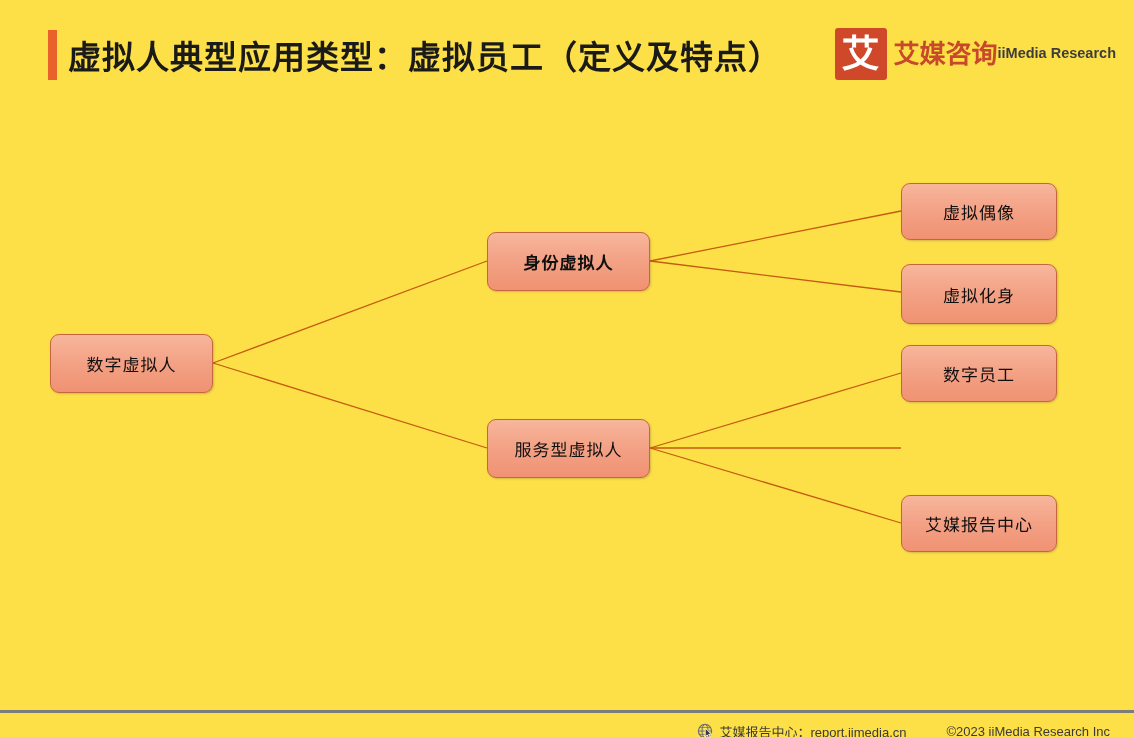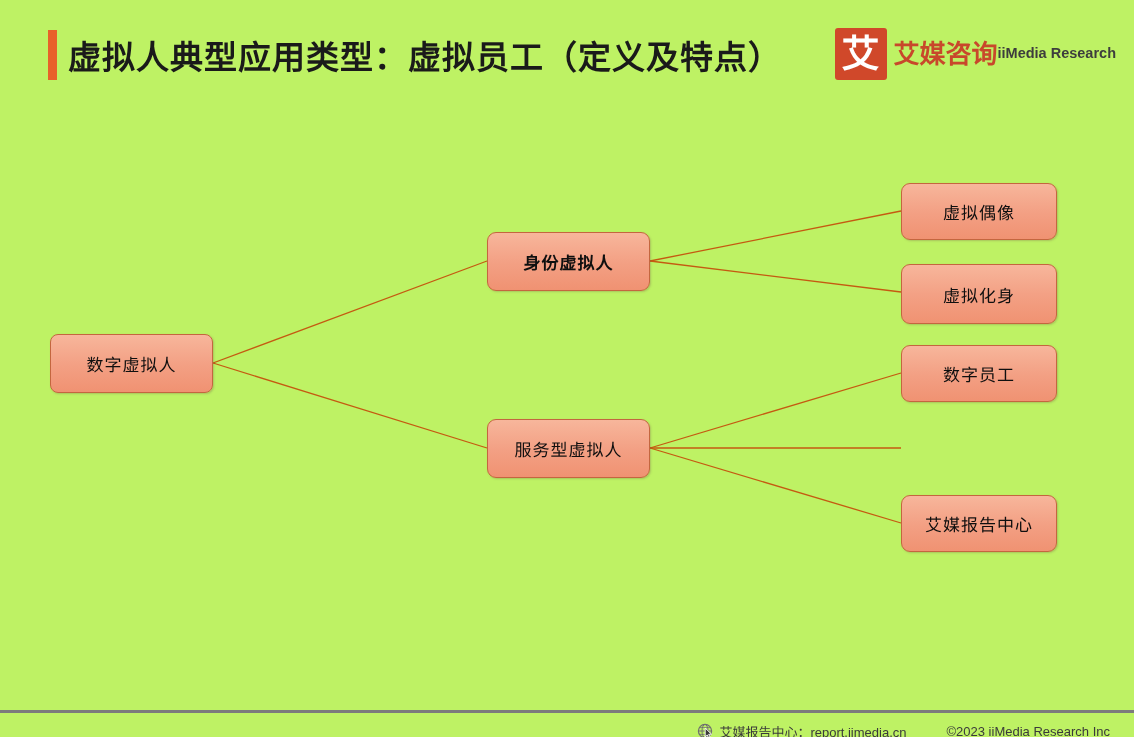--- a/index.html
+++ b/index.html
@@ -9,21 +9,21 @@
     background: #ffffff;
   }
   body {
     font-family: "Liberation Sans", "DejaVu Sans", sans-serif;
     color: #1b1b1b;
   }
   #slide {
     position: relative;
     width: 1134px;
     height: 737px;
-    background: #bef264;
+    background: #fde047;
     overflow: hidden;
   }
 
   
   #header {
     position: absolute;
     left: 0; top: 0;
     width: 1134px; height: 108px;
   }
   #title-accent-bar {
@@ -105,21 +105,21 @@
     box-shadow: 1px 1px 2px rgba(120, 90, 75, 0.30);
     display: flex;
     align-items: center;
     justify-content: center;
     color: #0f0f0f;
     font-size: 17px;
     font-weight: normal;
     letter-spacing: 1px;
     white-space: nowrap;
   }
-  .node.root   { left: 50px;  top: 334px; width: 163px; height: 59px; border-radius: 8px; }
+  .node.root   { left: 50px;  top: 334px; width: 163px; height: 59px; }
   .node.mid-1  { left: 487px; top: 232px; width: 163px; height: 59px; font-weight: bold; }
   .node.mid-2  { left: 487px; top: 419px; width: 163px; height: 59px; }
   .node.leaf-1 { left: 901px; top: 183px; width: 156px; height: 57px; }
   .node.leaf-2 { left: 901px; top: 264px; width: 156px; height: 60px; }
   .node.leaf-3 { left: 901px; top: 345px; width: 156px; height: 57px; }
   .node.leaf-4 { left: 901px; top: 420px; width: 156px; height: 57px; }
   .node.leaf-5 { left: 901px; top: 495px; width: 156px; height: 57px; }
 
   
   #footer {

